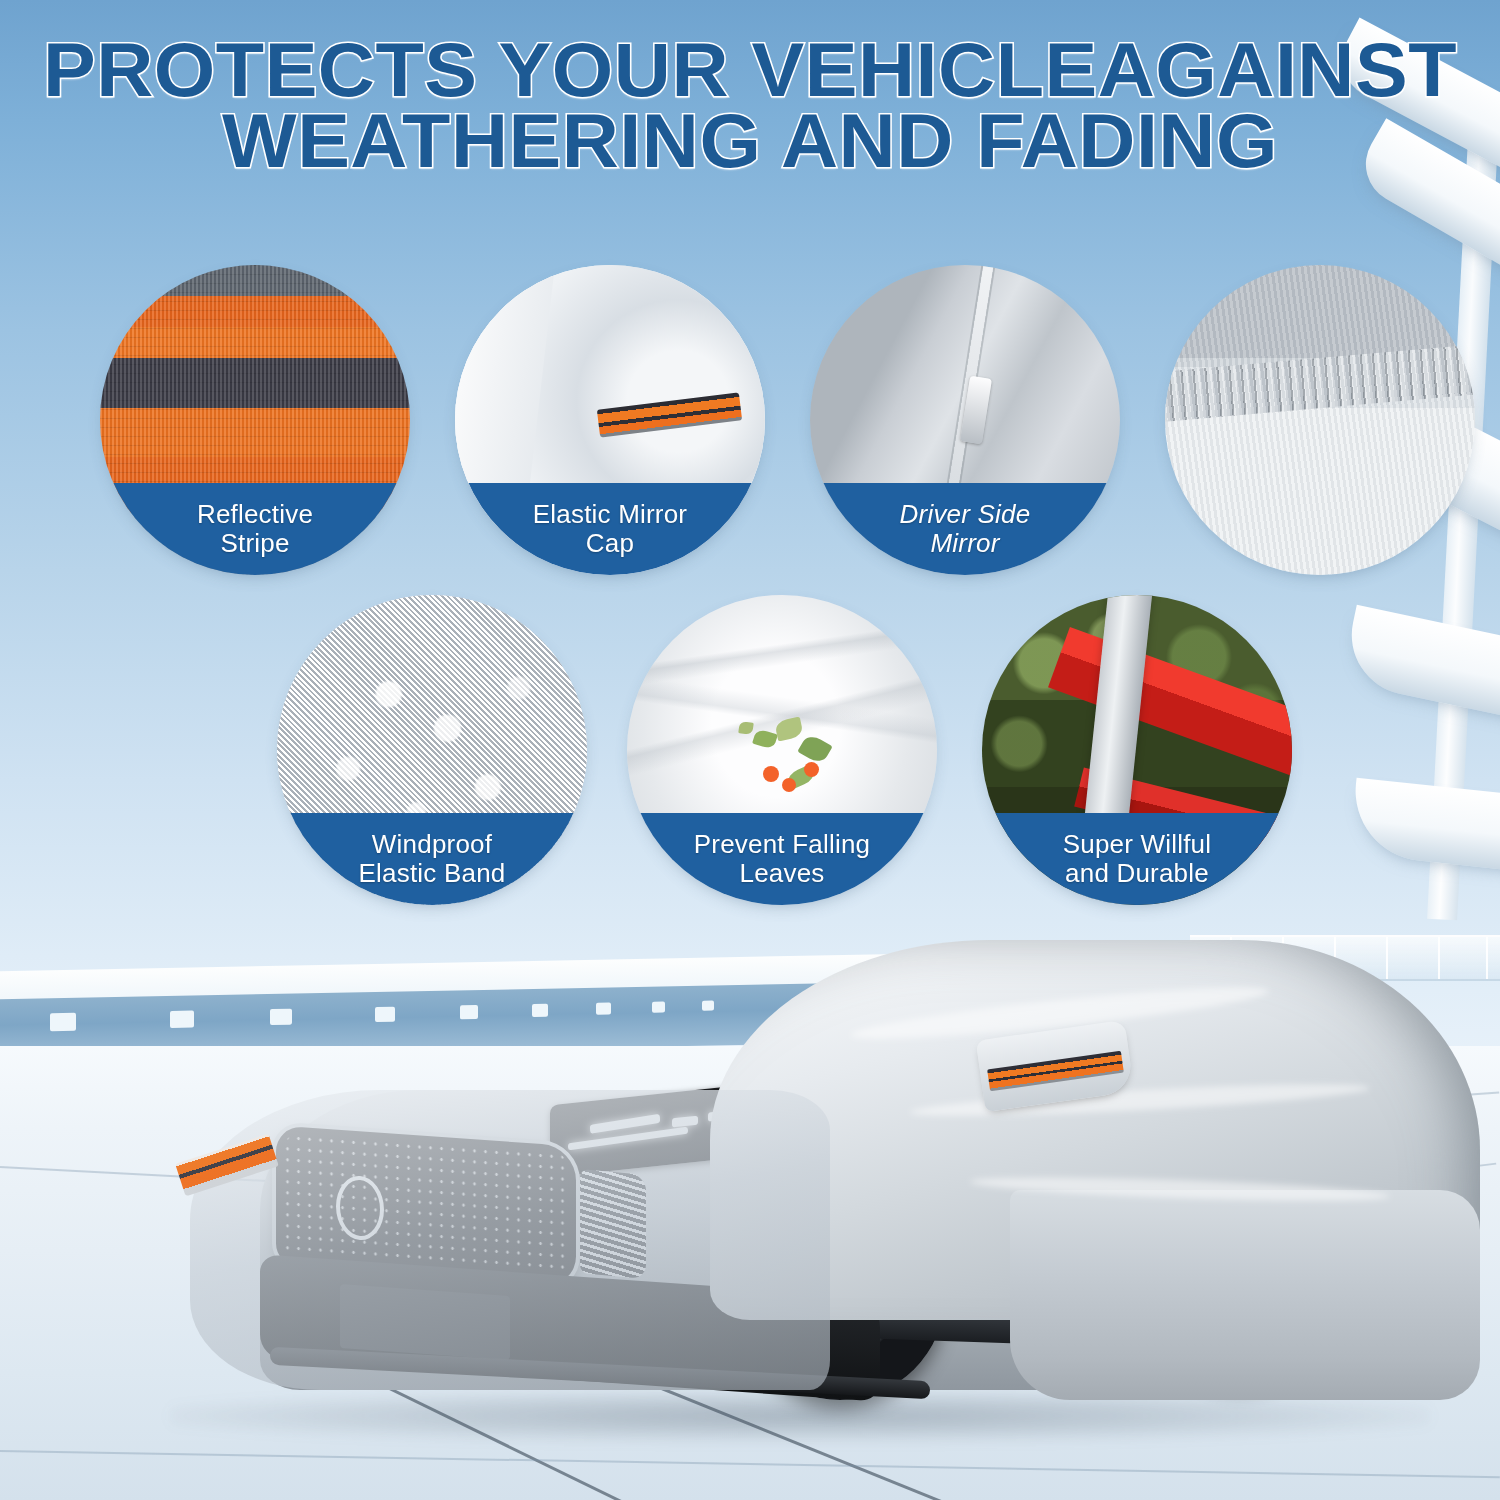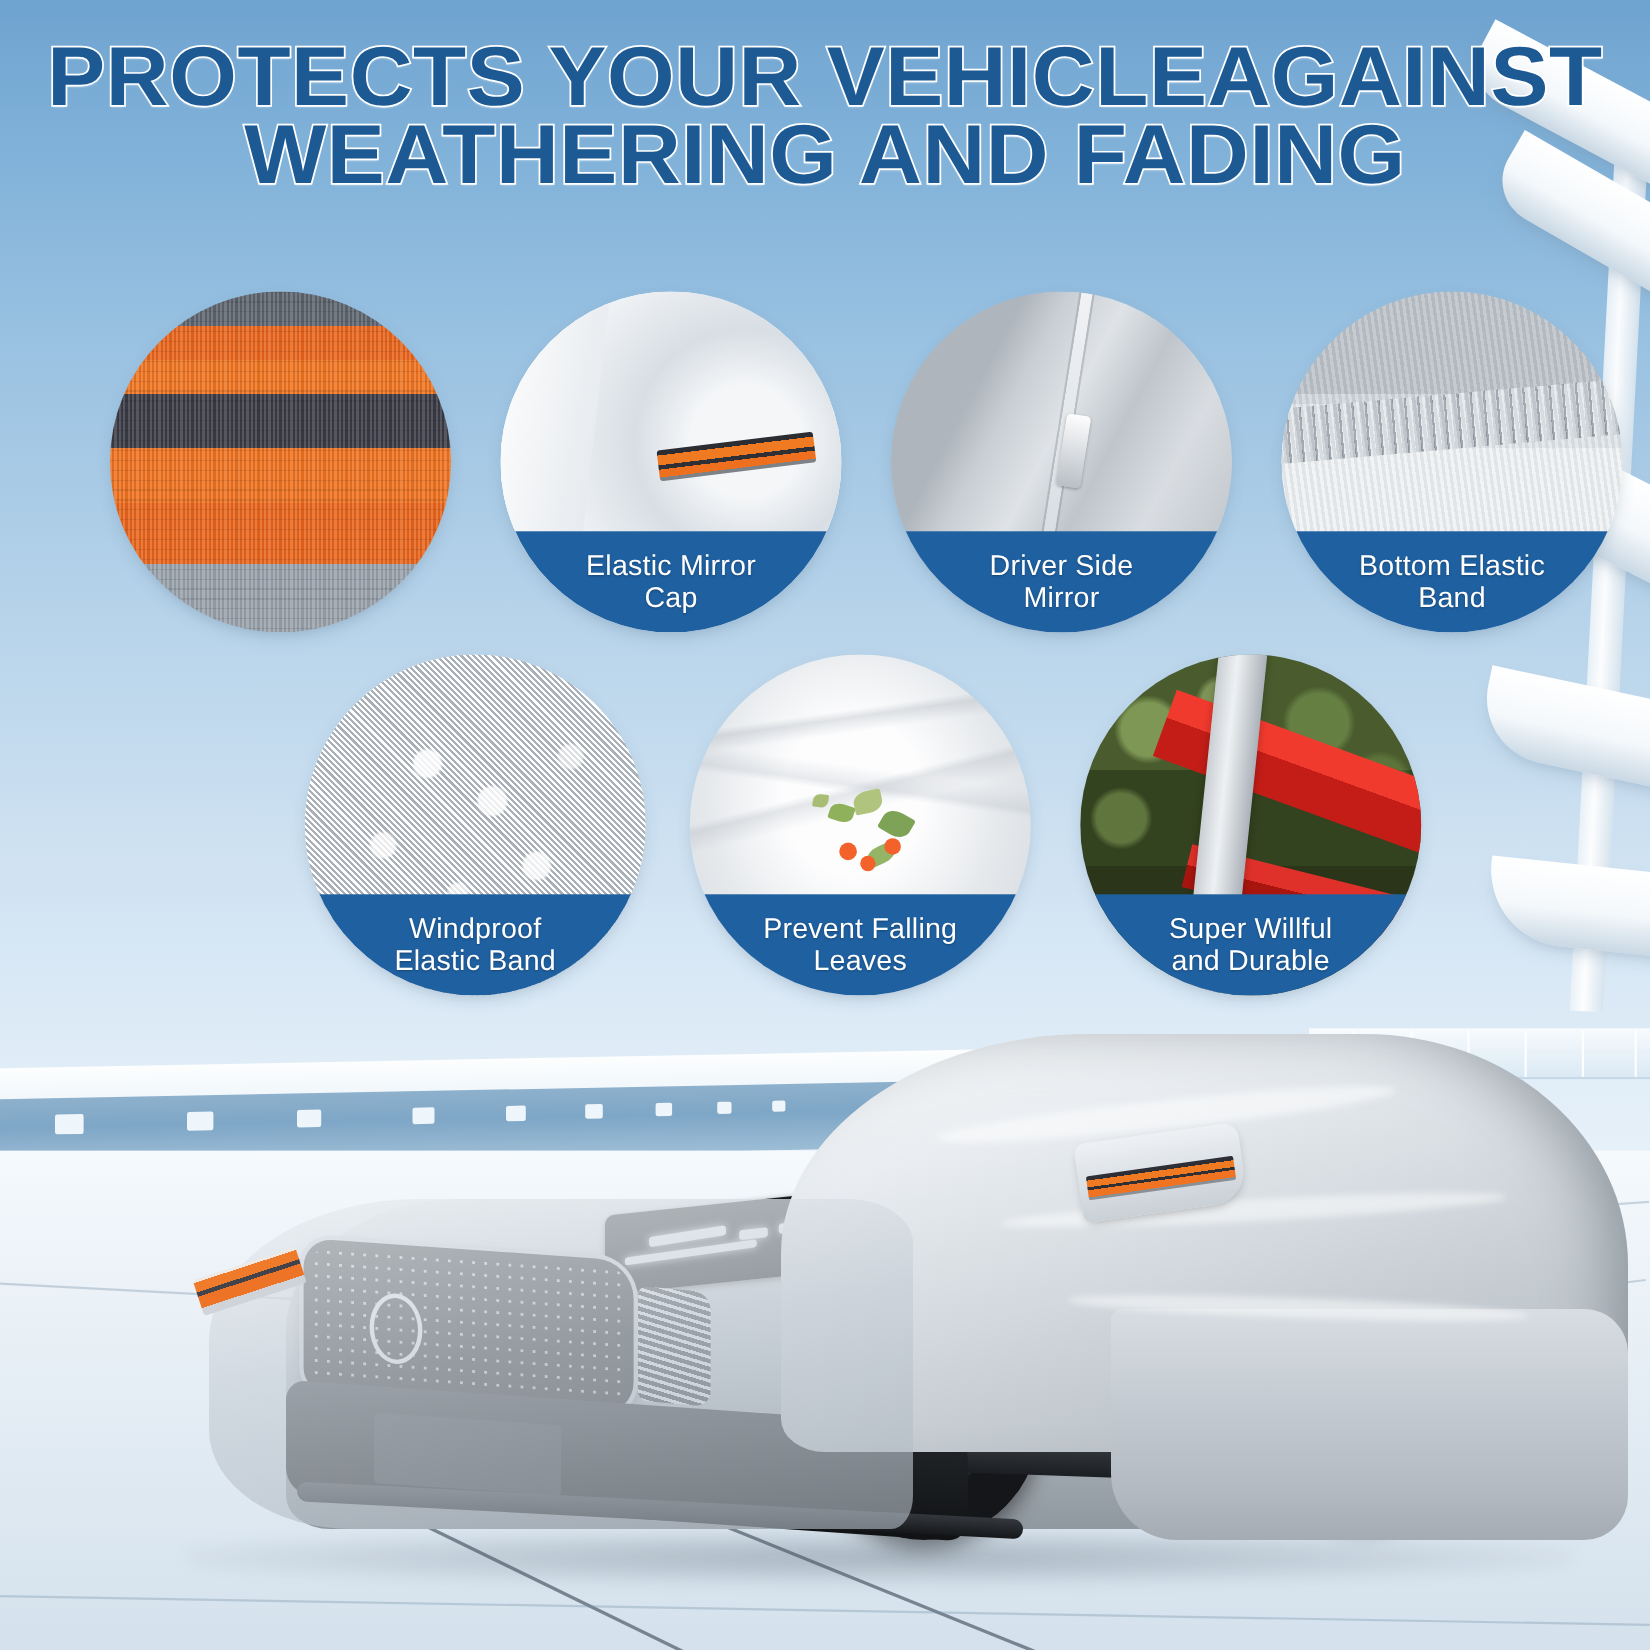--- a/index.html
+++ b/index.html
@@ -353,50 +353,50 @@
     <span class="gline" style="left:0;top:404px;width:1500px;transform:rotate(1deg);"></span>
   </div>
 
   <div class="headline">
     <span class="l">PROTECTS YOUR VEHICLEAGAINST</span>
     <span class="l">WEATHERING AND FADING</span>
   </div>
 
   <div class="feature" style="left:100px;top:265px;">
     <div class="photo ph-reflective"></div>
+    <div class="band">
+      <div>
+        <div>Reflective</div>
+        <div>Stripe</div>
+      </div>
+    </div>
   </div>
 
   <div class="feature" style="left:455px;top:265px;">
     <div class="photo ph-mirror"></div>
     <div class="band">
       <div>
         <div>Elastic Mirror</div>
         <div>Cap</div>
       </div>
     </div>
   </div>
 
-  <div class="feature" style="left:810px;top:265px;">
+  <div class="feature" style="left:810px;top:265px;font-style:italic;">
     <div class="photo ph-zipper"></div>
     <div class="band">
       <div>
         <div>Driver Side</div>
         <div>Mirror</div>
       </div>
     </div>
   </div>
 
   <div class="feature" style="left:1165px;top:265px;">
     <div class="photo ph-elastic"></div>
-    <div class="band">
-      <div>
-        <div>Bottom Elastic</div>
-        <div>Band</div>
-      </div>
-    </div>
   </div>
 
   <div class="feature" style="left:627px;top:595px;">
     <div class="photo ph-leaves">
       <span class="leaf lf1"></span>
         <span class="leaf lf2"></span>
         <span class="leaf lf3"></span>
       <span class="leaf lf4"></span>
         <span class="leaf lf5"></span>
       <span class="berry b1"></span>

